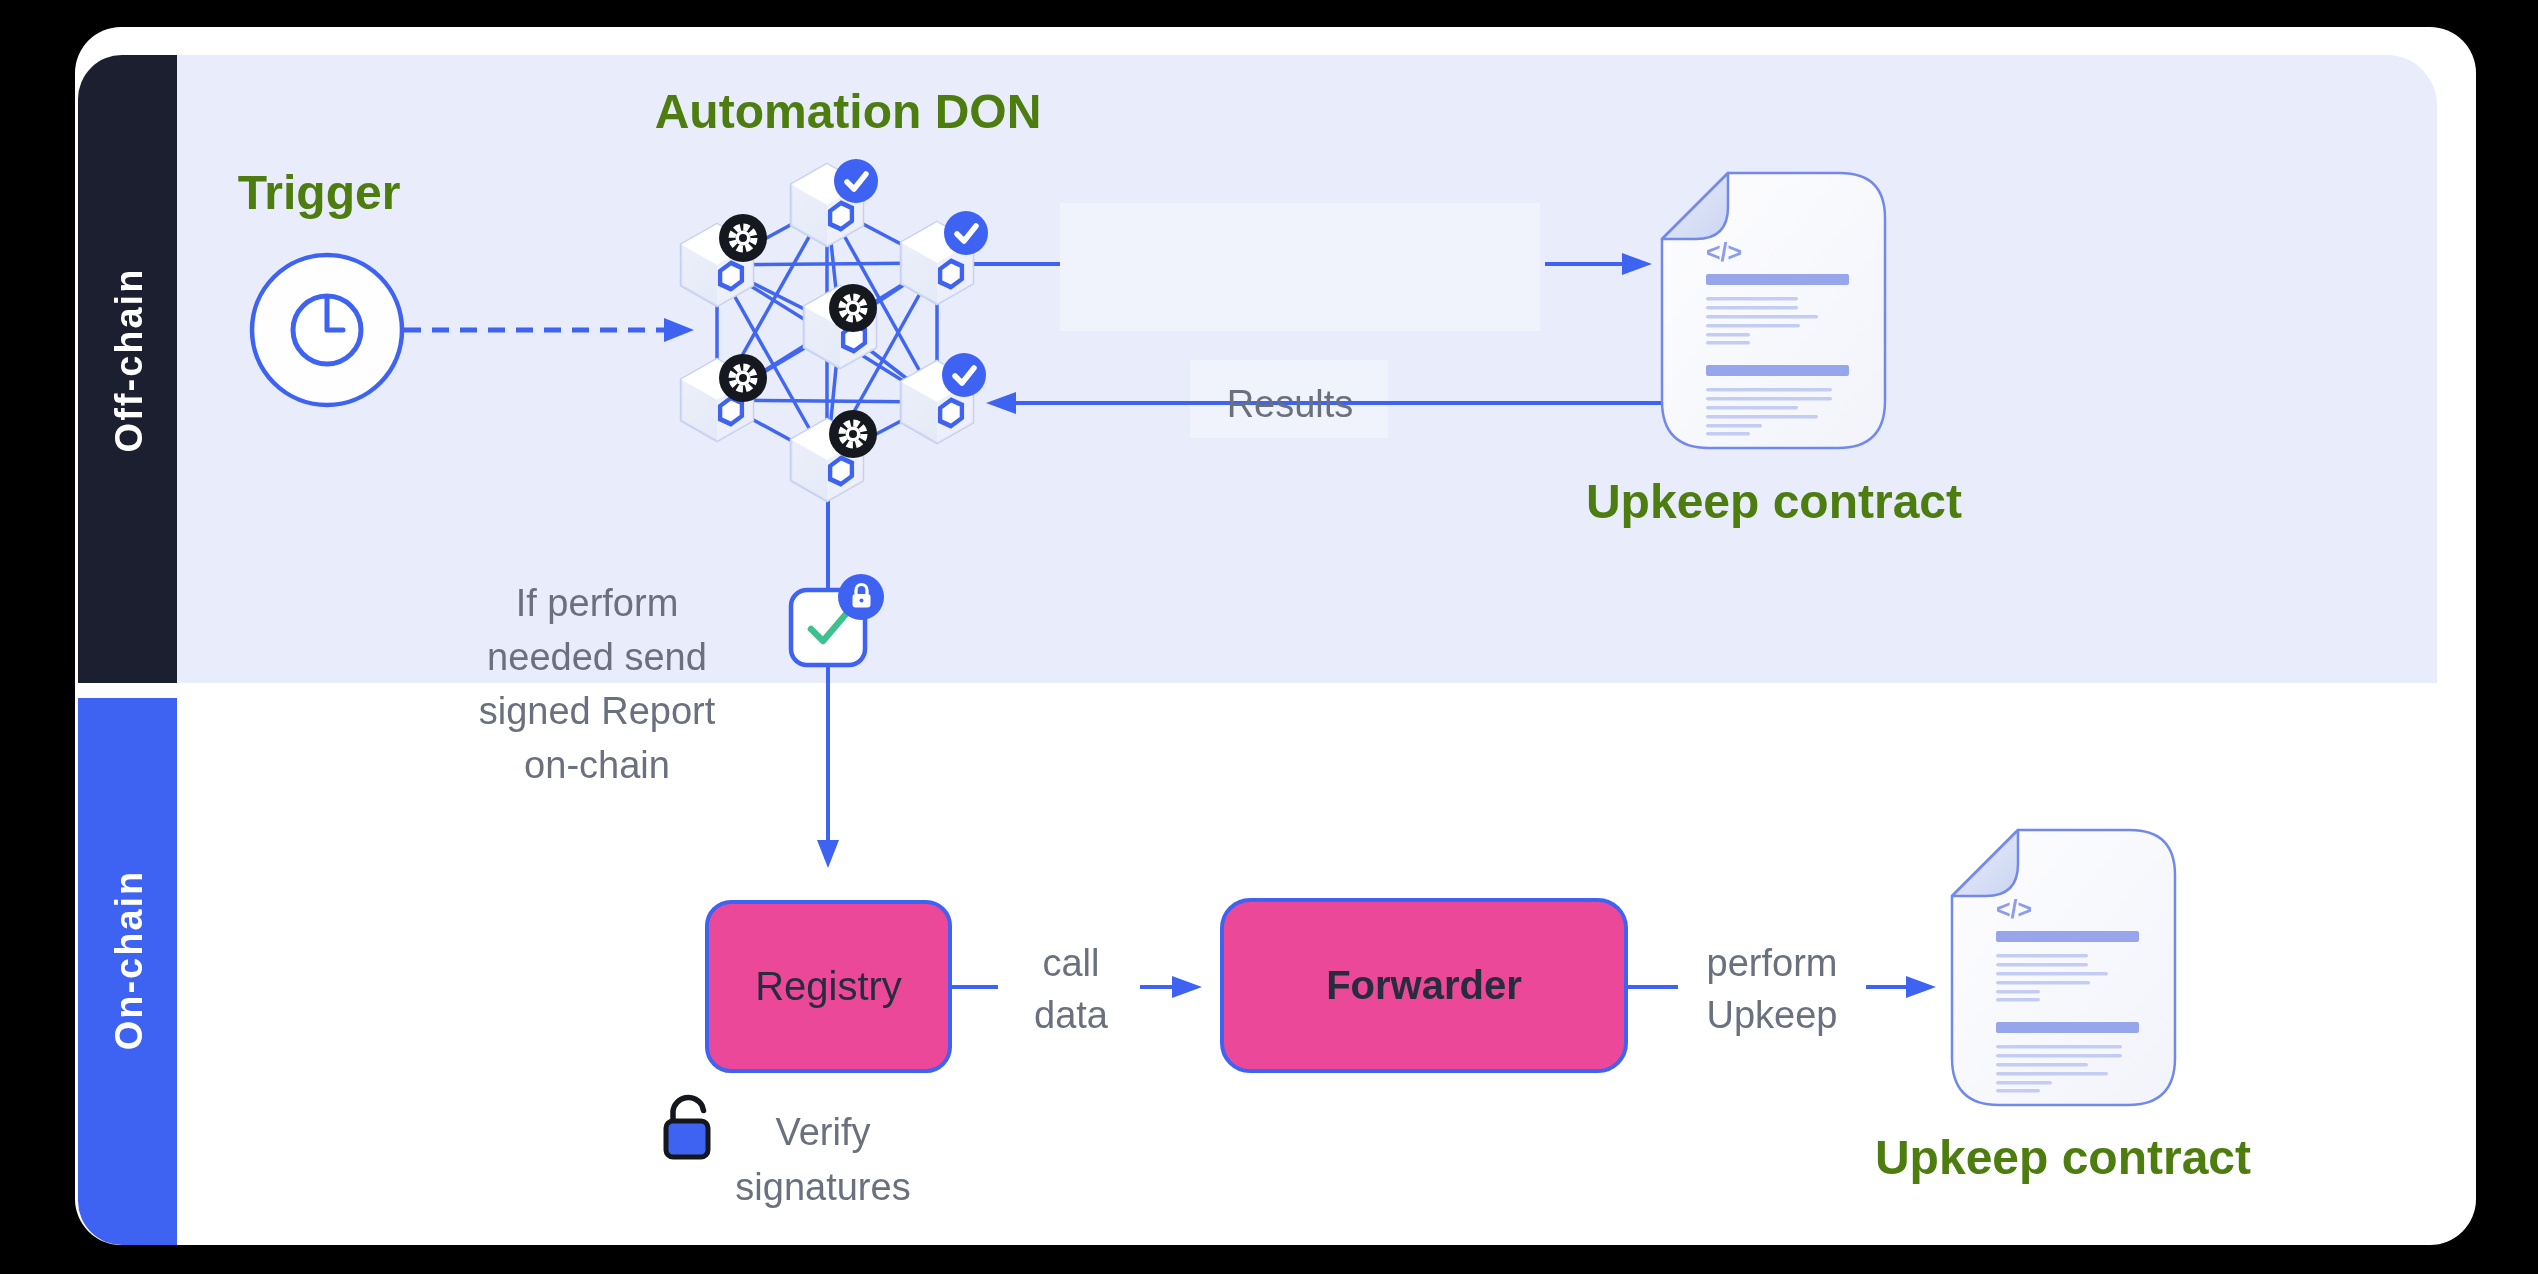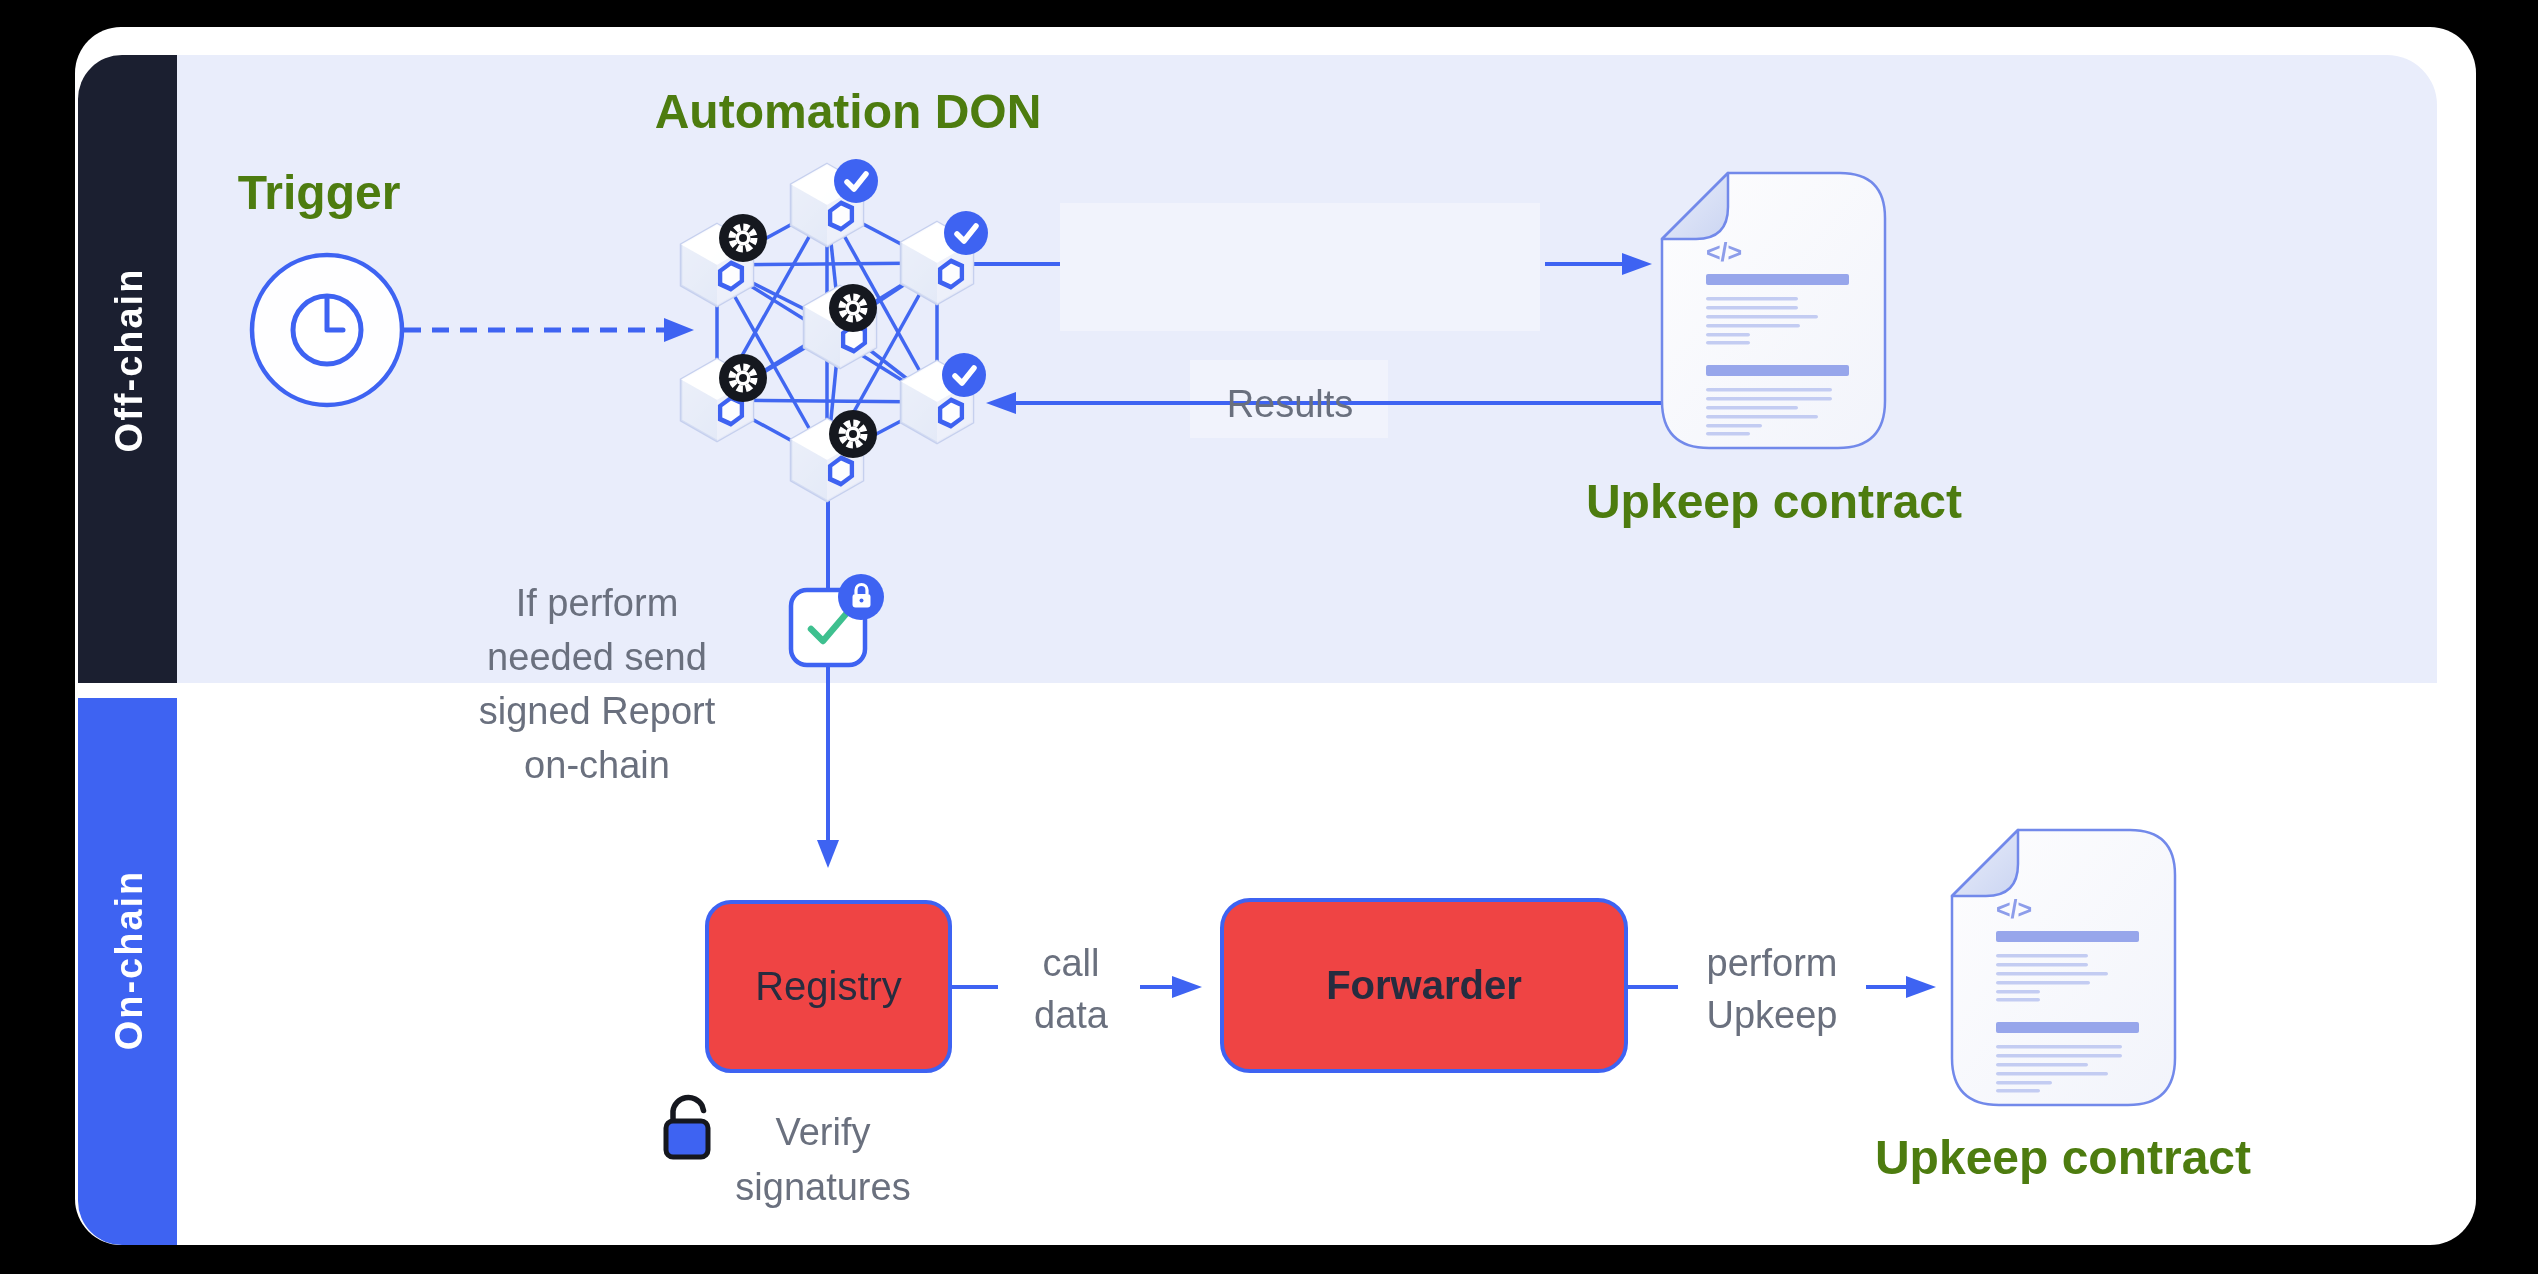--- a/index.html
+++ b/index.html
@@ -9,21 +9,21 @@
   .panel-off{position:absolute;left:177px;top:55px;width:2260px;height:628px;background:#E9EDFB;border-radius:0 50px 0 0;}
   .sidebar-off{position:absolute;left:78px;top:55px;width:99px;height:628px;background:#1B1F30;border-radius:44px 0 0 0;}
   .sidebar-on{position:absolute;left:78px;top:698px;width:99px;height:547px;background:#3E63F2;border-radius:0 0 0 44px;}
   .vlabel{position:absolute;color:#ffffff;font-weight:bold;font-size:38px;letter-spacing:2px;white-space:nowrap;
           transform:translate(-50%,-50%) rotate(-90deg);}
   svg.overlay{position:absolute;left:0;top:0;z-index:2;}
   .txt{position:absolute;z-index:3;transform:translate(-50%,-50%);text-align:center;white-space:nowrap;}
   .title{color:#4d7c0f;font-weight:bold;font-size:48px;}
   .gray{color:#6A707E;font-size:38px;line-height:54px;font-weight:400;}
   .labelbg{position:absolute;z-index:2;background:#F1F3FC;}
-  .nodebox{position:absolute;z-index:3;background:#ef4444;border:4px solid #3E63F2;display:flex;
+  .nodebox{position:absolute;z-index:3;background:#ec4899;border:4px solid #3E63F2;display:flex;
            align-items:center;justify-content:center;color:#272C3F;font-size:40px;}
 </style>
 </head>
 <body>
 
 <div class="canvas">
   <div class="card"></div>
   <div class="panel-off"></div>
   <div class="sidebar-off"></div>
   <div class="sidebar-on"></div>

